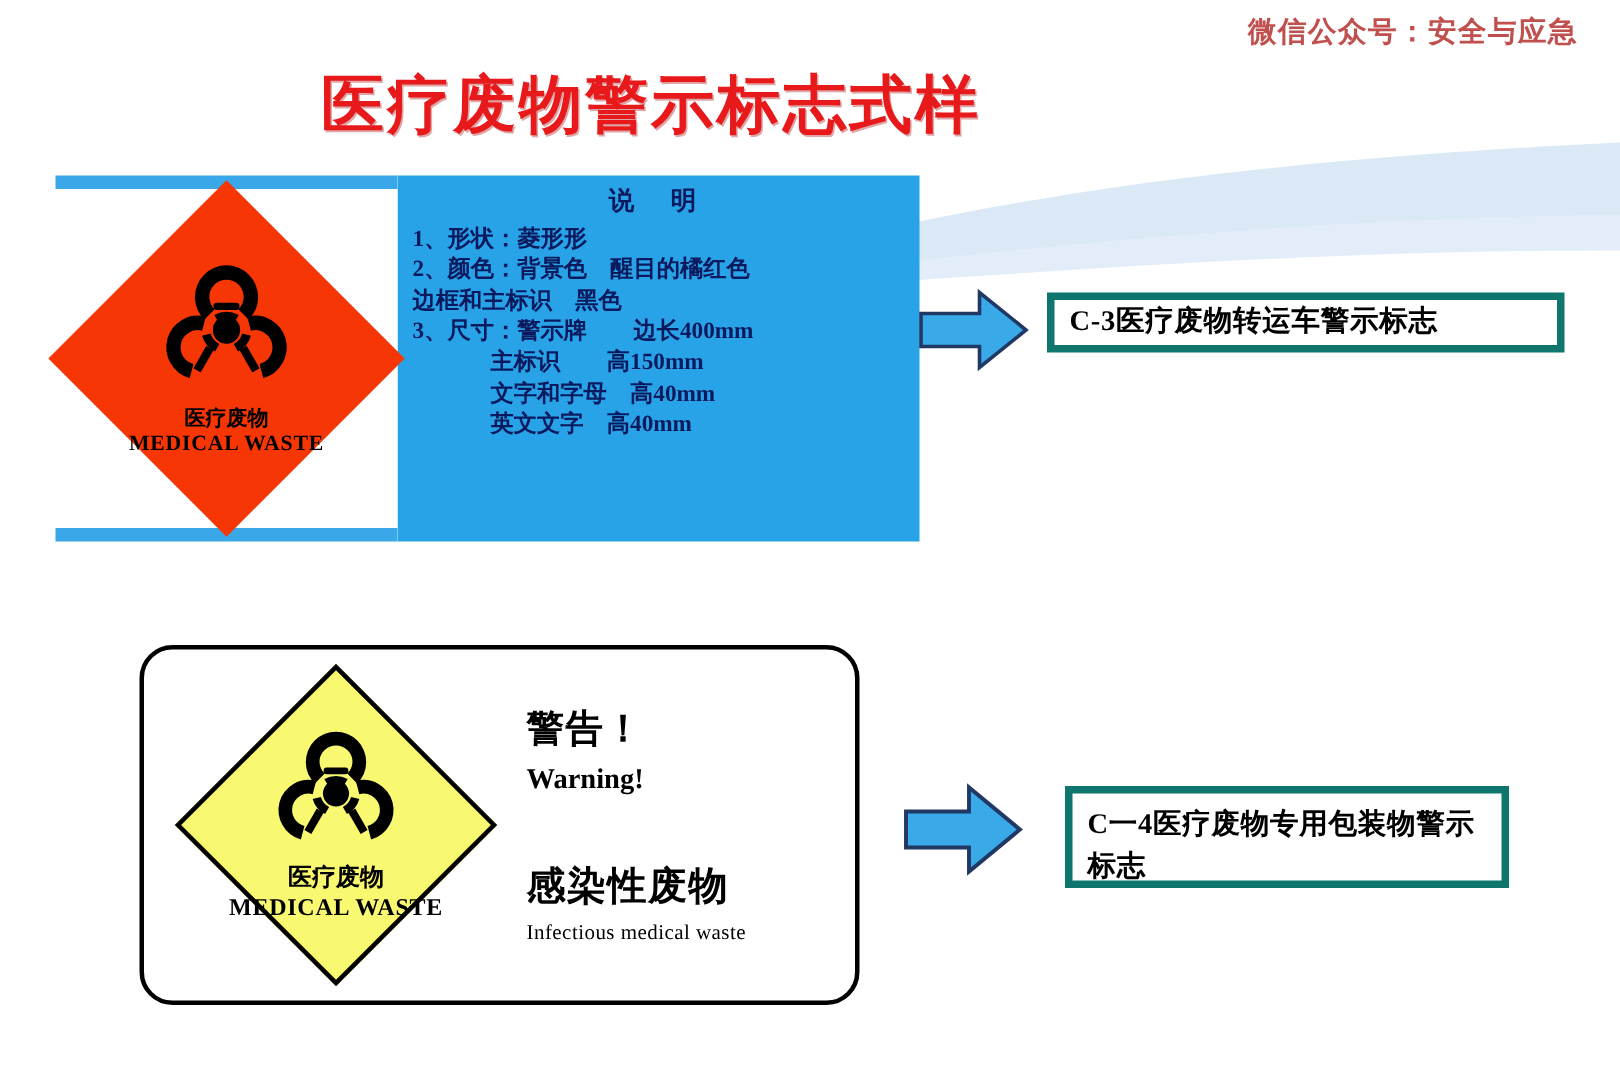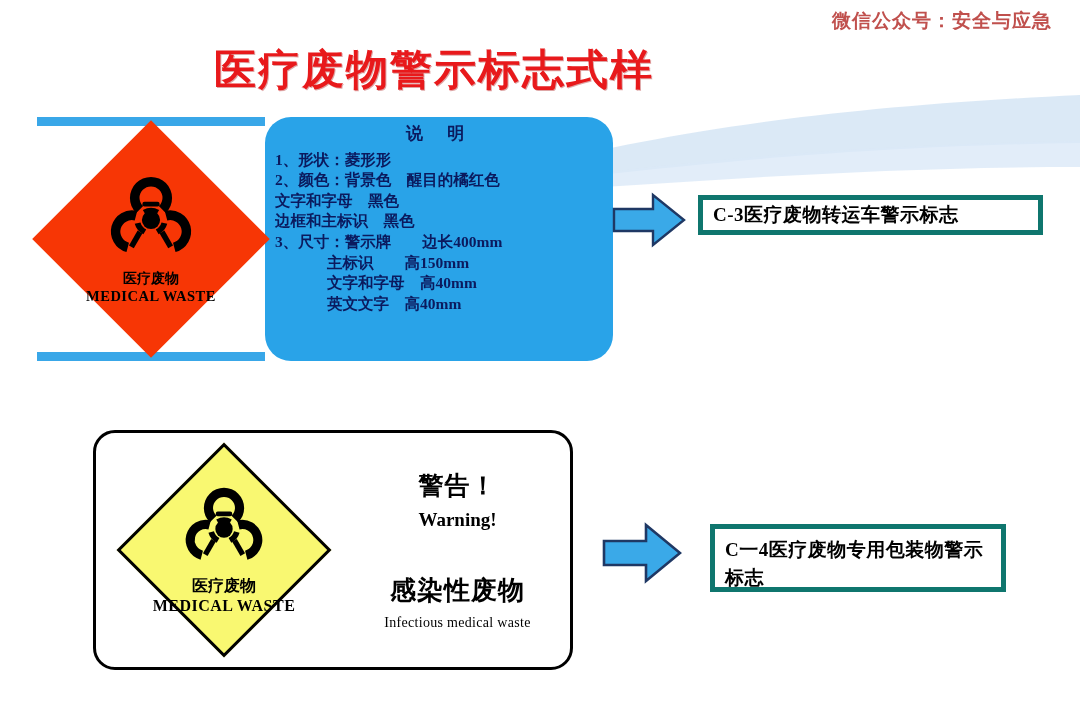--- a/index.html
+++ b/index.html
@@ -129,21 +129,20 @@
     width: 348px;
     height: 244px;
     background: #29a3e8;
     box-sizing: border-box;
     padding: 6px 8px 6px 10px;
     color: #0b1a5e;
     font-family: "Liberation Serif", "DejaVu Serif", serif;
     font-size: 15.5px;
     line-height: 1.33;
     font-weight: bold;
-    border-radius: 26px;
   }
   .desc-head {
     text-align: center;
     font-size: 17px;
     letter-spacing: 10px;
     margin-bottom: 4px;
     color: #0b1a5e;
   }
   .desc-line { white-space: pre; }
   .desc-line.indent { padding-left: 52px; }
@@ -212,21 +211,20 @@
     background: #f9f871;
     border: 3px solid #000;
     box-sizing: border-box;
     transform: rotate(45deg);
   }
   .label-text-cell {
     flex: 1;
     height: 240px;
     display: flex;
     flex-direction: column;
-    align-items: center;
     justify-content: center;
     padding-right: 6px;
     box-sizing: border-box;
   }
   .warn-cn {
     font-family: "Liberation Sans", "DejaVu Sans", sans-serif;
     font-size: 25px;
     font-weight: bold;
     color: #000;
     letter-spacing: 1px;
@@ -306,21 +304,20 @@
           <span class="sign-cn" style="font-size:14px;margin-top:6px;">医疗废物</span>
           <span class="sign-en" style="font-size:14.5px;margin-top:4px;">MEDICAL WASTE</span>
         </div>
       </div>
     </div>
 
     <div class="desc-panel">
       <div class="desc-head">说    明</div>
       <div class="desc-line">1、形状：菱形形</div>
       <div class="desc-line">2、颜色：背景色　醒目的橘红色</div>
-      <div class="desc-line">文字和字母　黑色</div>
       <div class="desc-line">边框和主标识　黑色</div>
       <div class="desc-line">3、尺寸：警示牌　　边长400mm</div>
       <div class="desc-line indent">主标识　　高150mm</div>
       <div class="desc-line indent">文字和字母　高40mm</div>
       <div class="desc-line indent">英文文字　高40mm</div>
     </div>
   </div>
 
   <div class="arrow arrow-1">
     <svg width="74" height="56" viewBox="0 0 74 56" xmlns="http://www.w3.org/2000/svg">

